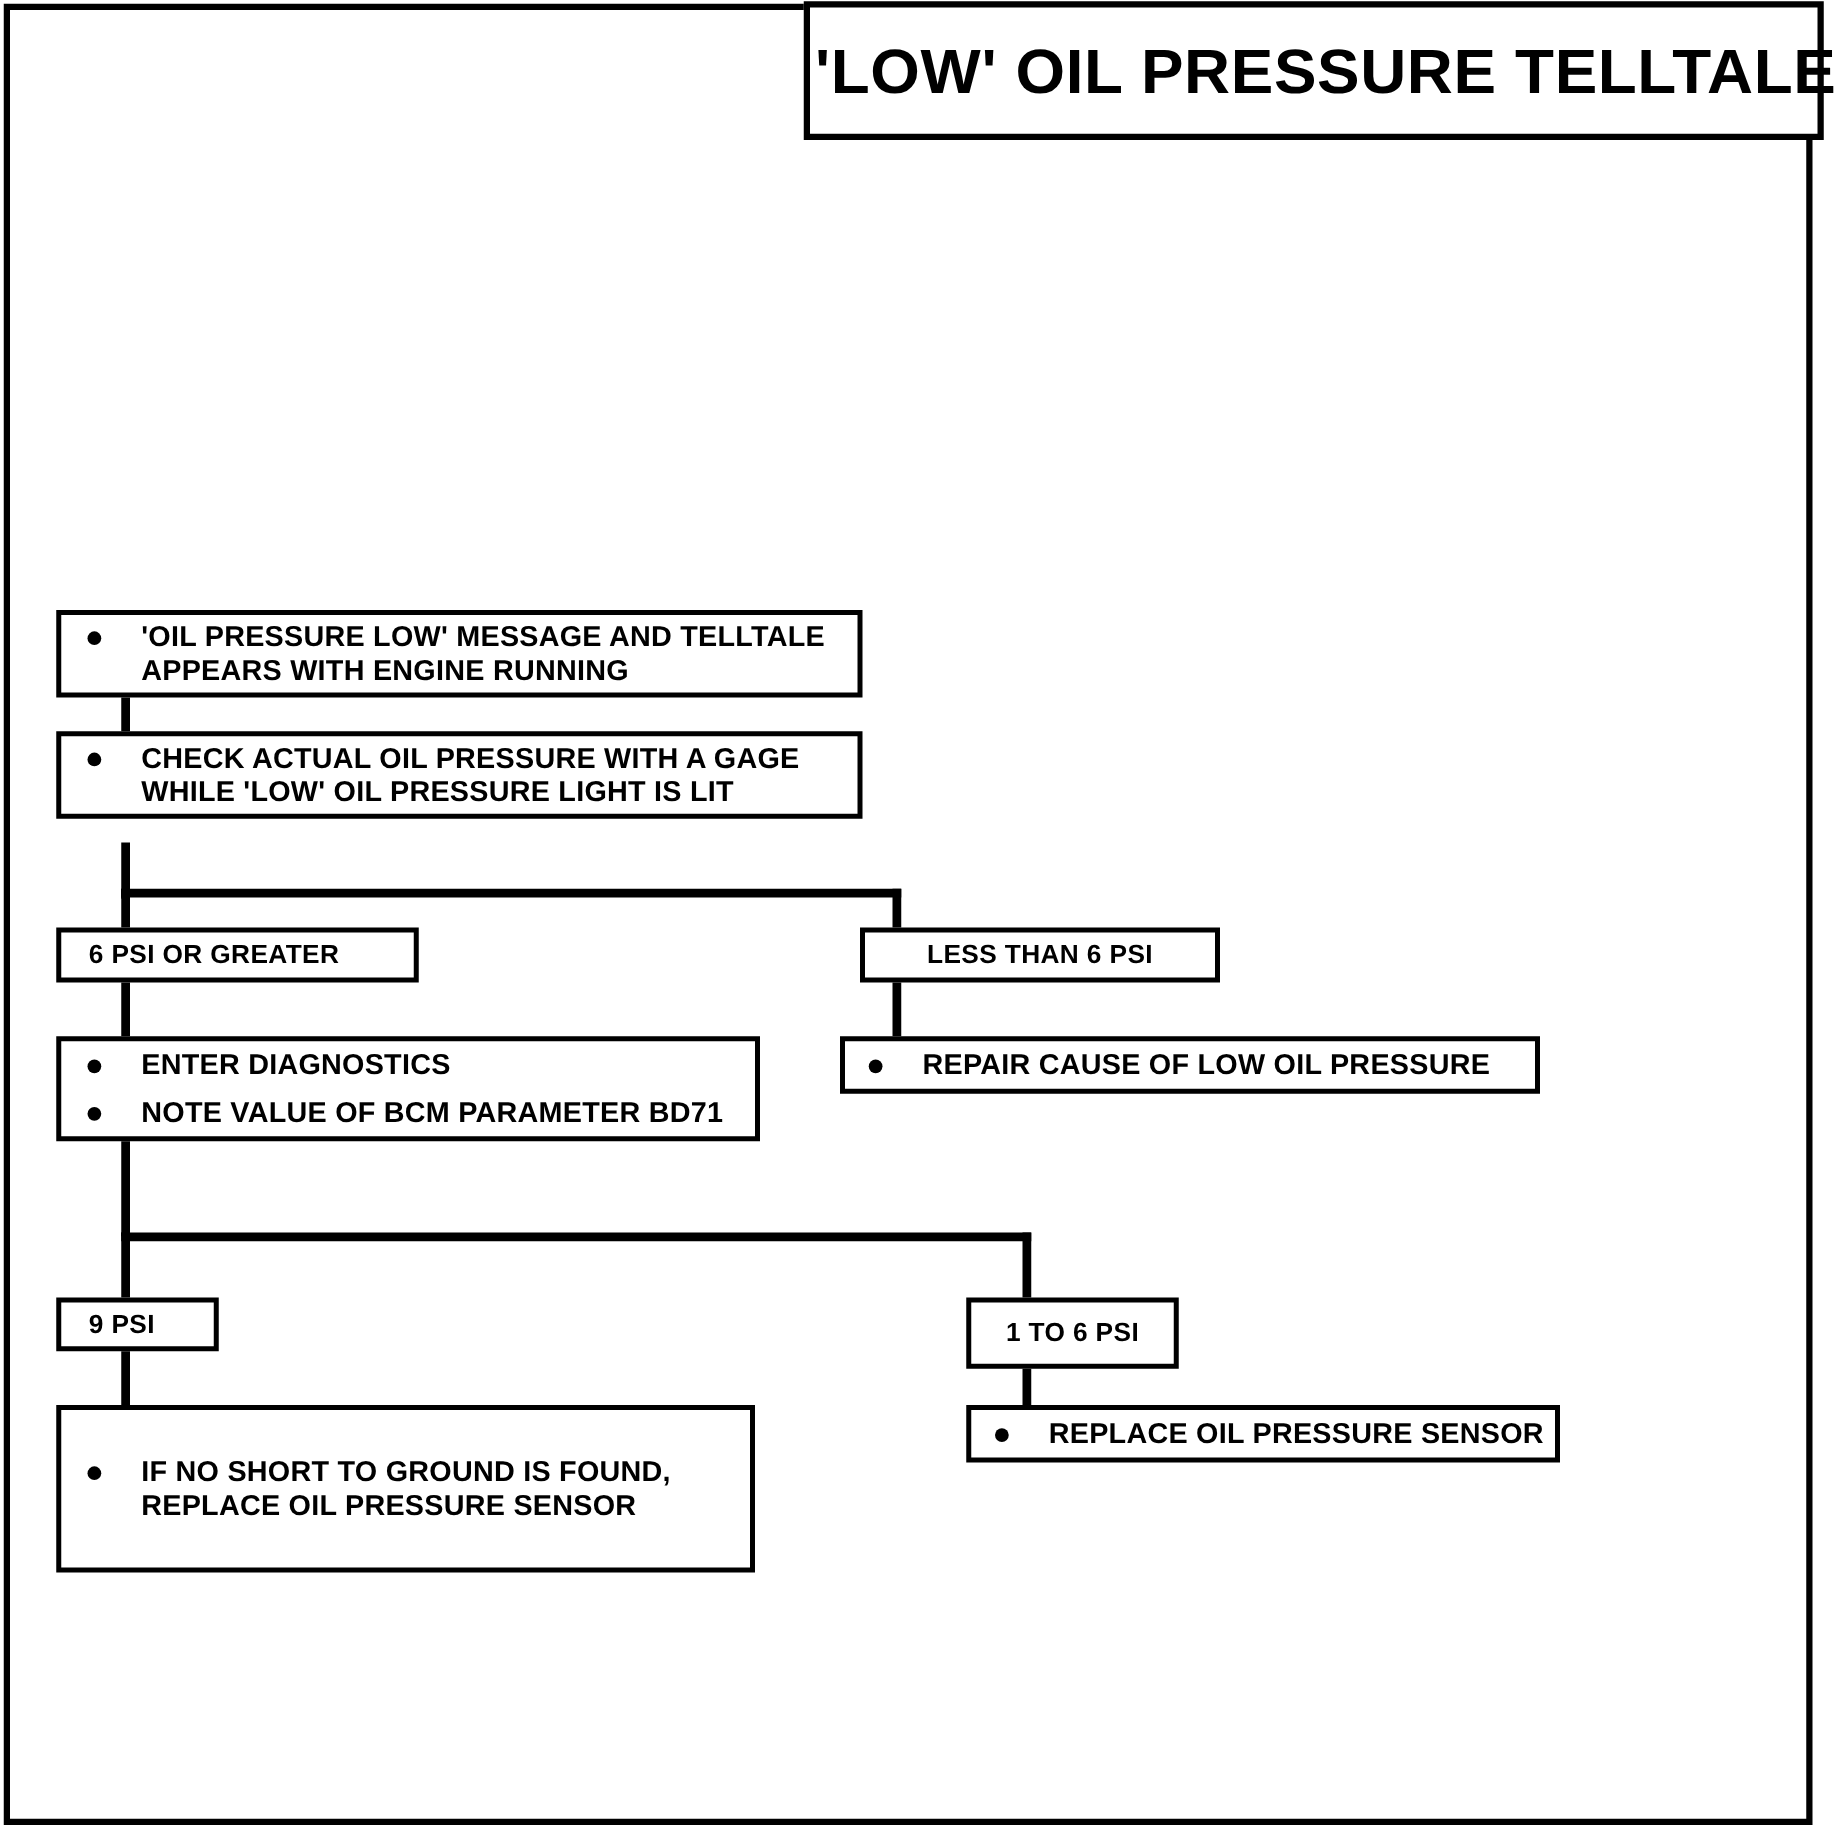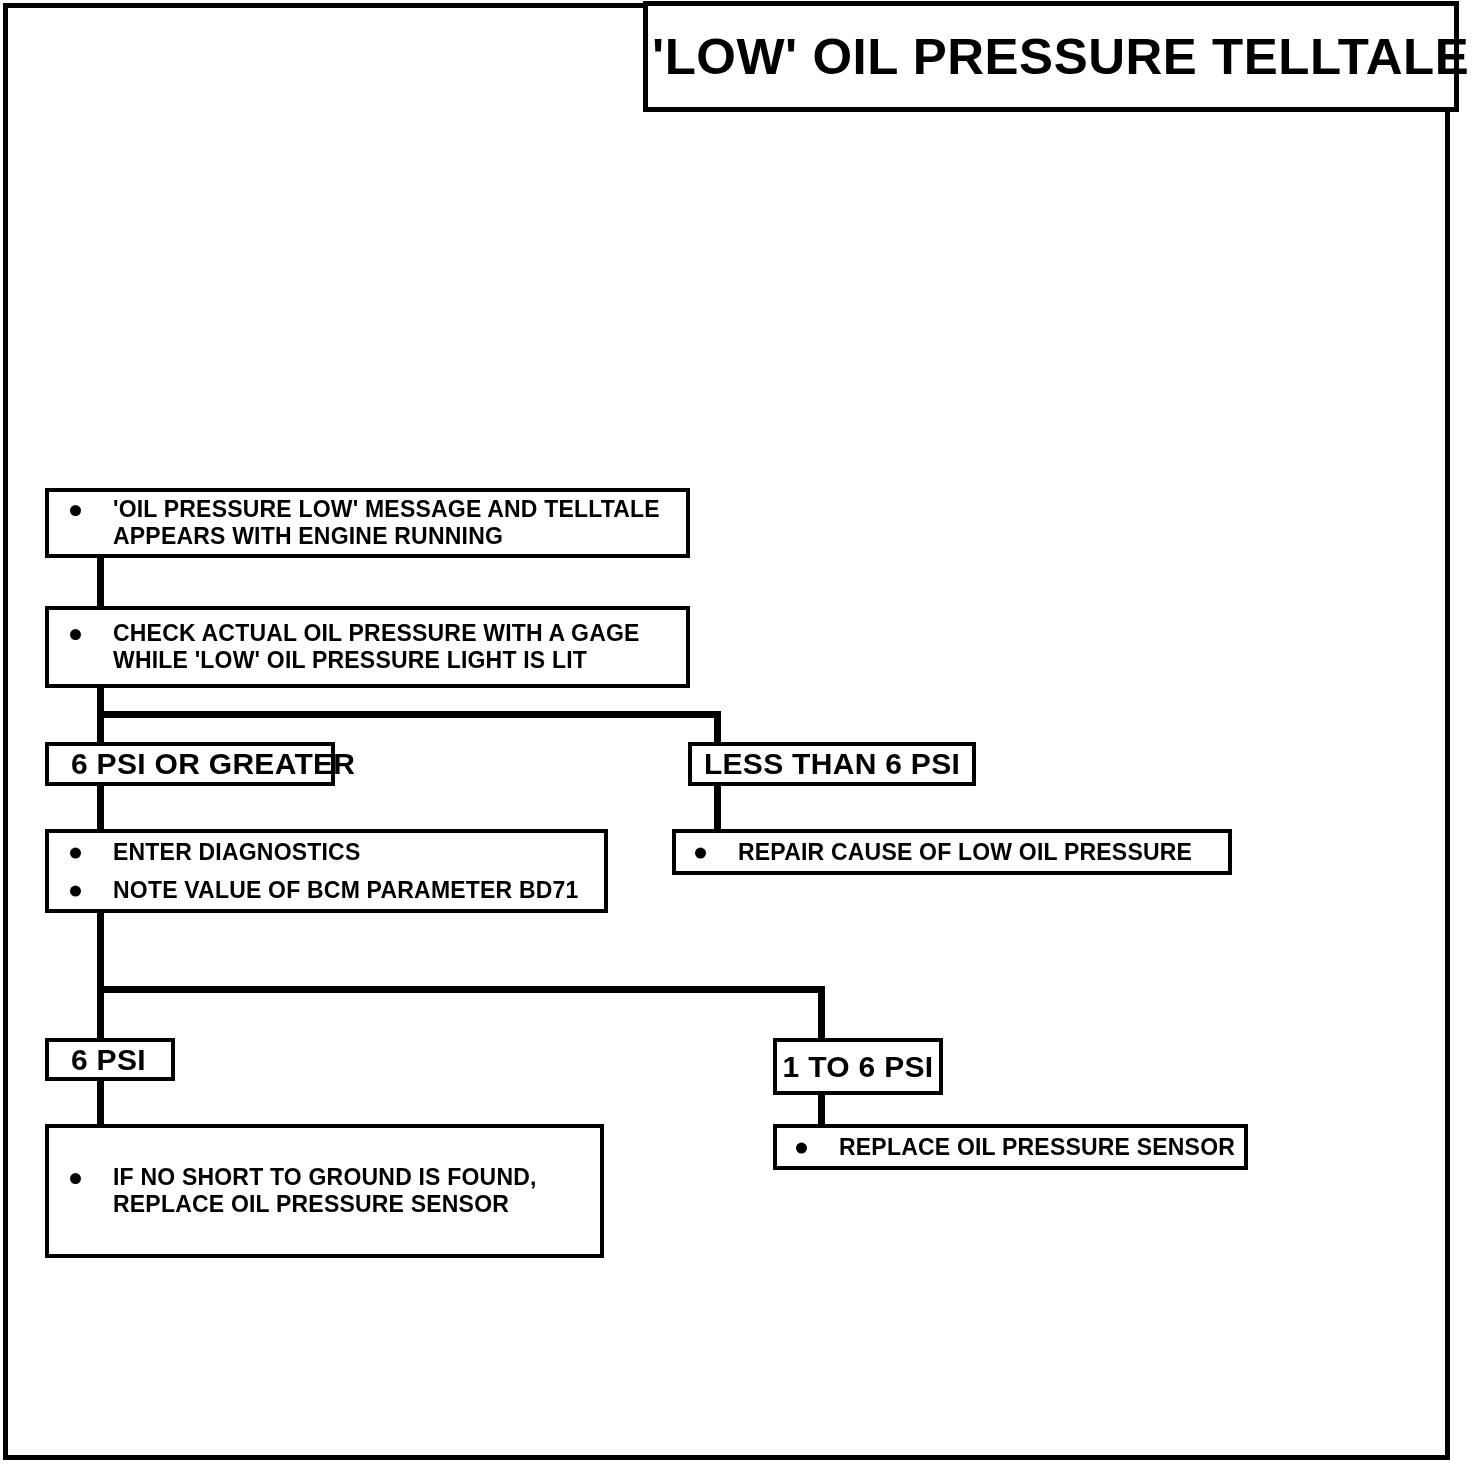--- a/index.html
+++ b/index.html
@@ -99,21 +99,21 @@
     height: 11px;
     background: #000;
     border-radius: 50%;
   }
 
   
   .label-node .label-text {
     position: absolute;
     top: 50%;
     transform: translateY(-50%);
-    font-size: 30px;
+    font-size: 21px;
     font-weight: bold;
     letter-spacing: 0.3px;
     white-space: nowrap;
   }
   .label-left .label-text { left: 22px; }
   .label-center .label-text {
     left: 0; right: 0;
     text-align: center;
   }
 
@@ -165,21 +165,21 @@
 
   <div class="node" style="left:45px; top:488px; width:645px; height:70px;">
     <div class="node-inner">
       <ul class="bullets">
         <li>'OIL PRESSURE LOW' MESSAGE AND TELLTALE
 APPEARS WITH ENGINE RUNNING</li>
       </ul>
     </div>
   </div>
 
-  <div class="node" style="left:45px; top:606px; width:645px; height:82px;">
+  <div class="node" style="left:45px; top:585px; width:645px; height:70px;">
     <div class="node-inner">
       <ul class="bullets">
         <li>CHECK ACTUAL OIL PRESSURE WITH A GAGE
 WHILE 'LOW' OIL PRESSURE LIGHT IS LIT</li>
       </ul>
     </div>
   </div>
 
   <div class="node label-node label-left" style="left:45px; top:742px; width:290px; height:44px;">
     <div class="node-inner">
@@ -205,21 +205,21 @@
   <div class="node" style="left:672px; top:829px; width:560px; height:46px;">
     <div class="node-inner">
       <ul class="bullets" style="left:14px;">
         <li>REPAIR CAUSE OF LOW OIL PRESSURE</li>
       </ul>
     </div>
   </div>
 
   <div class="node label-node label-left" style="left:45px; top:1038px; width:130px; height:43px;">
     <div class="node-inner">
-      <span class="label-text">6 PSI</span>
+      <span class="label-text">9 PSI</span>
     </div>
   </div>
 
   <div class="node label-node label-center" style="left:773px; top:1038px; width:170px; height:57px;">
     <div class="node-inner">
       <span class="label-text">1 TO 6 PSI</span>
     </div>
   </div>
 
   <div class="node" style="left:45px; top:1124px; width:559px; height:134px;">

